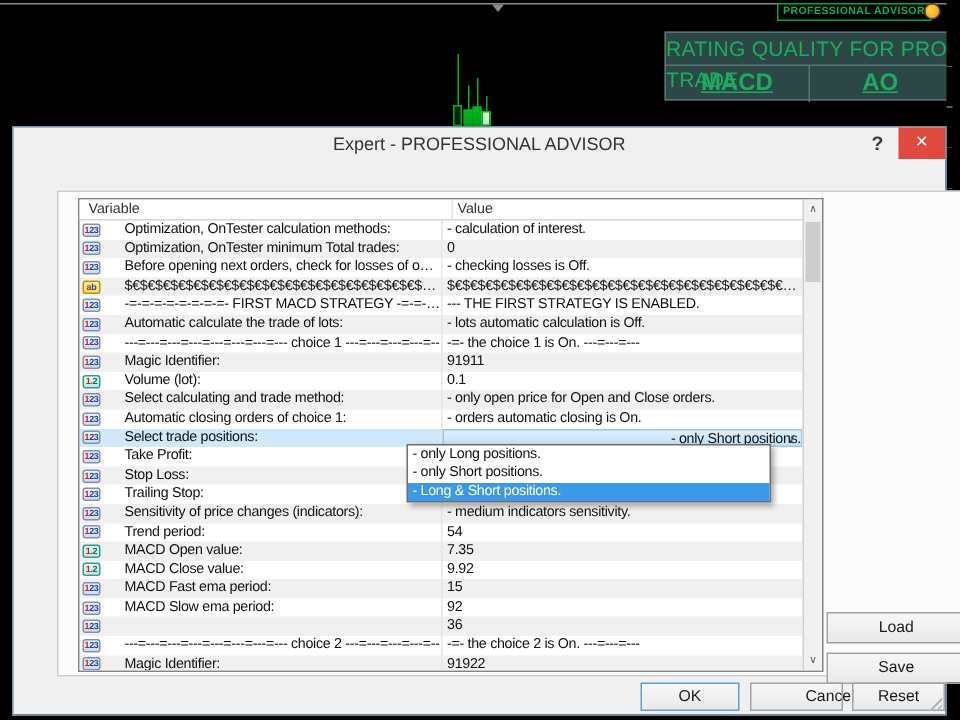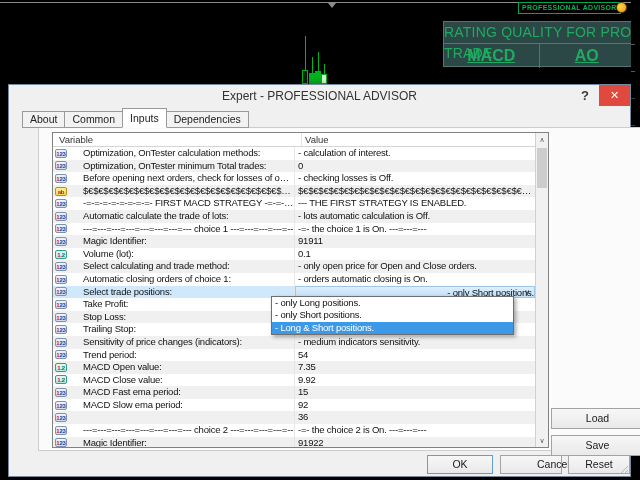--- a/index.html
+++ b/index.html
@@ -131,26 +131,20 @@
   <div class="axis-ticks"></div>
   <div class="axis-marker"></div>
 
   <div class="dialog">
     <div class="titlebar">
       <div class="title">Expert - PROFESSIONAL ADVISOR</div>
       <div class="help-btn">?</div>
       <div class="close-btn">✕</div>
     </div>
 
-    <div class="tabs">
-      <div class="tab">About</div>
-      <div class="tab">Common</div>
-      <div class="tab active">Inputs</div>
-      <div class="tab">Dependencies</div>
-    </div>
 
     <div class="page">
       <div class="ptable">
         <div class="thead">
           <div class="hvar">Variable</div>
           <div class="hval">Value</div>
         </div>
         <div class="rows">
           <div class="trow">
             <div class="cvar">

